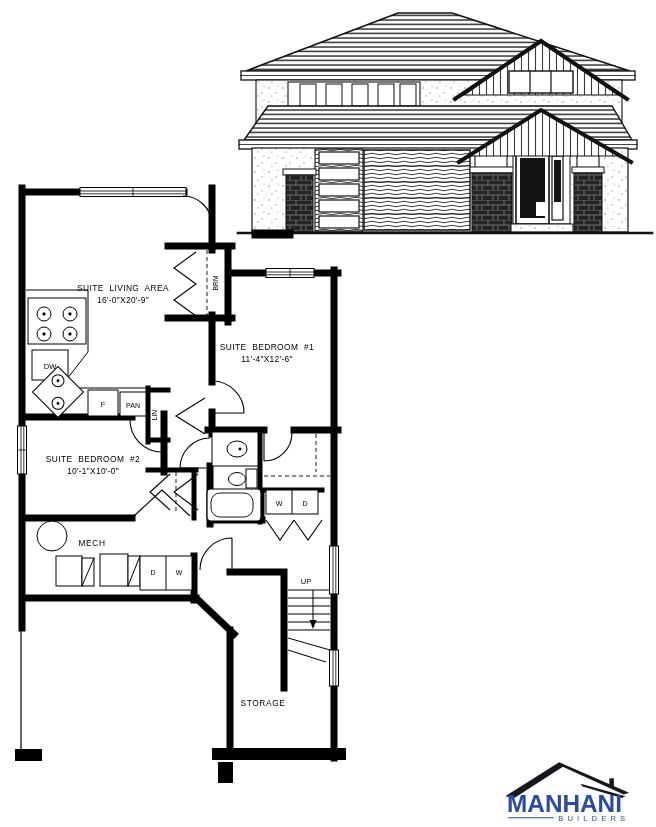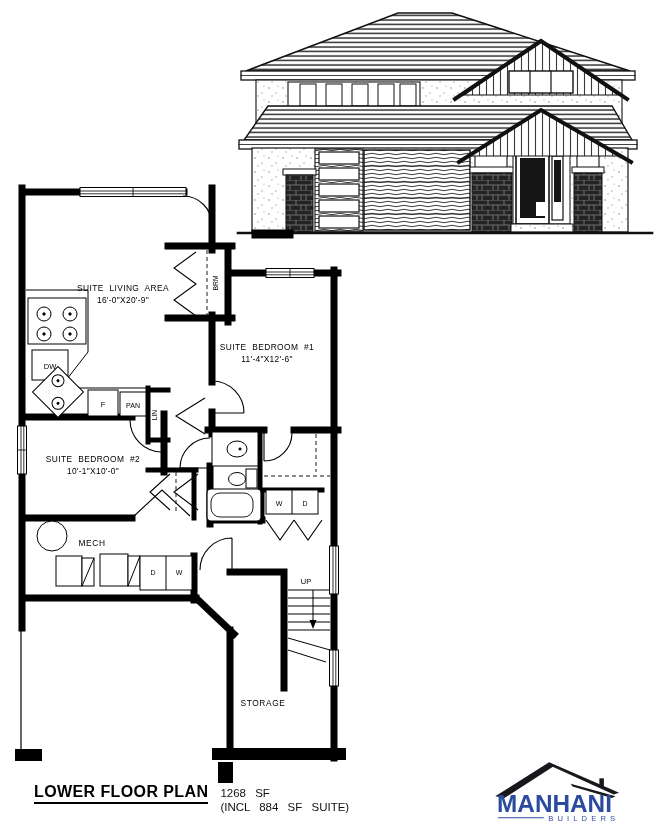--- a/index.html
+++ b/index.html
@@ -4,21 +4,21 @@
 <style>
   html,body{margin:0;padding:0;background:#ffffff;}
   .page{position:relative;width:656px;height:827px;background:#ffffff;overflow:hidden;
         font-family:"Liberation Sans",sans-serif;}
   .scene{position:absolute;left:0;top:0;}
   .titleblock{position:absolute;left:34px;top:784px;display:flex;align-items:flex-start;gap:12px;}
   .tb-title{font-size:16px;font-weight:bold;letter-spacing:.4px;color:#000;
             border-bottom:2.5px solid #000;padding-bottom:2px;line-height:1;}
   .tb-right{display:flex;flex-direction:column;font-size:11.5px;color:#111;line-height:1.25;
             word-spacing:6px;padding-top:2px;}
-  .logo{position:absolute;left:484px;top:755px;width:150px;height:70px;}
+  .logo{position:absolute;left:494px;top:755px;width:150px;height:70px;}
 </style>
 </head>
 <body>
 
 <div class="page">
 
 <svg class="scene" width="656" height="827" viewBox="0 0 656 827">
   <defs>
     <pattern id="patRoof" width="7" height="4.5" patternUnits="userSpaceOnUse">
       <rect width="7" height="4.5" fill="#ffffff"></rect>
@@ -318,27 +318,20 @@
       <text x="92" y="546" font-size="8.4" letter-spacing="0.6">MECH</text>
 
       <text x="263" y="706" font-size="8.4" letter-spacing="0.6">STORAGE</text>
 
       <text x="157" y="415" font-size="6.8" transform="rotate(-90 157 415)">LIN</text>
       <text x="218" y="283" font-size="6.8" transform="rotate(-90 218 283)">BRM</text>
     </g>
   </g>
 </svg>
 
-<div class="titleblock">
-  <div class="tb-title">LOWER FLOOR PLAN</div>
-  <div class="tb-right">
-    <span>1268 SF</span>
-    <span>(INCL 884 SF SUITE)</span>
-  </div>
-</div>
 
 <div class="logo">
   <svg width="150" height="70" viewBox="0 0 150 78">
     <g fill="#17171c">
       <polygon points="4,46 64,8 70,12 14,48"></polygon>
       <polygon points="64,8 142,42 136,44 68,13"></polygon>
       <polygon points="88,32 138,46 134,48 90,35"></polygon>
       <rect x="120" y="26" width="5" height="9"></rect>
     </g>
     <text x="6" y="63" font-family="Liberation Sans, sans-serif" font-weight="bold" font-size="26" textLength="128" lengthAdjust="spacingAndGlyphs" fill="#2b4c9e">MANHANI</text>

